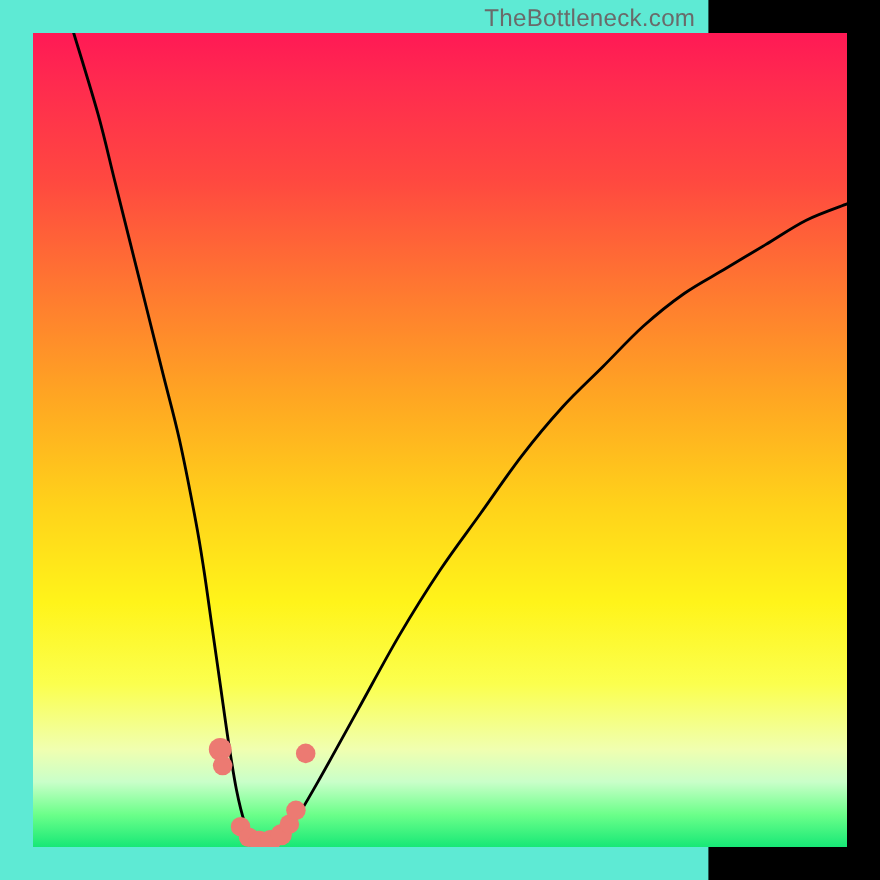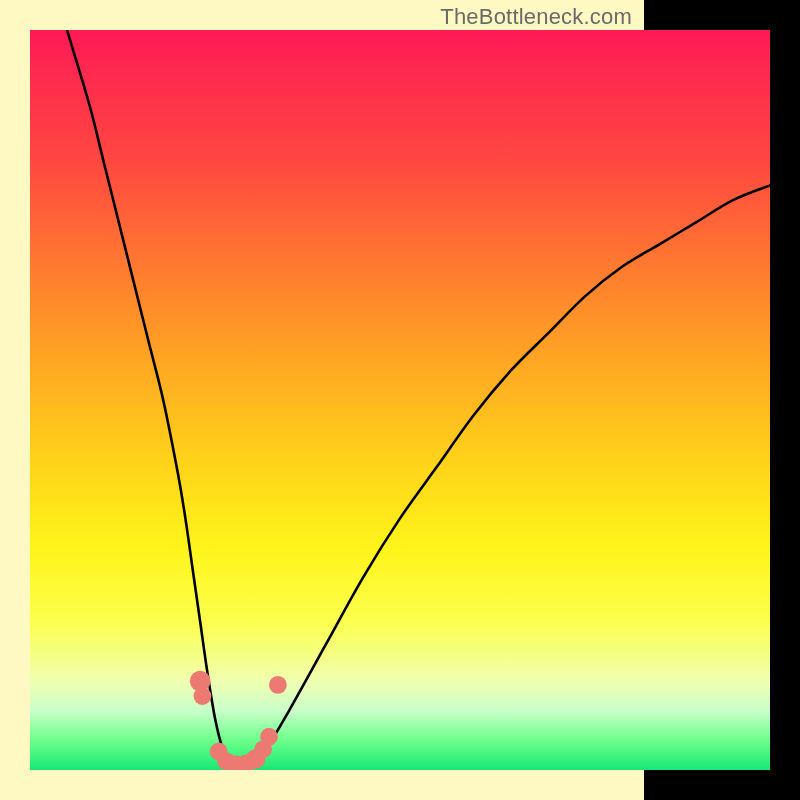--- a/index.html
+++ b/index.html
@@ -10,21 +10,21 @@
     overflow: hidden;
     background: #000;
     font-family: Arial, Helvetica, sans-serif;
   }
   .frame {
     position: absolute;
     left: 0;
     top: 0;
     width: 644px;
     height: 800px;
-    background: #fef9c3;
+    background: #5eead4;
   }
   .plot {
     position: absolute;
     left: 30px;
     top: 30px;
     width: 740px;
     height: 740px;
     
     background: linear-gradient(
       to bottom,

